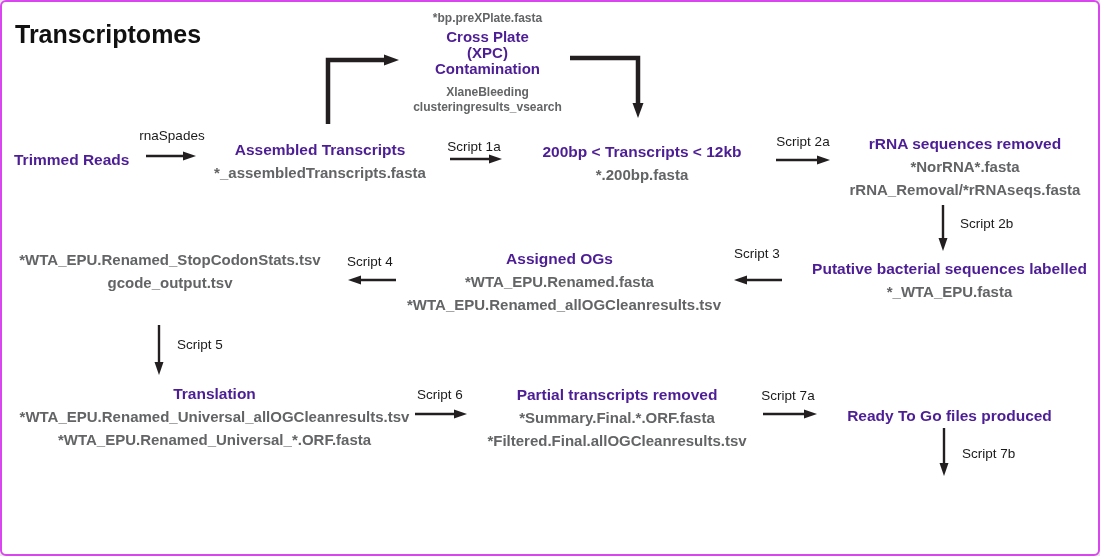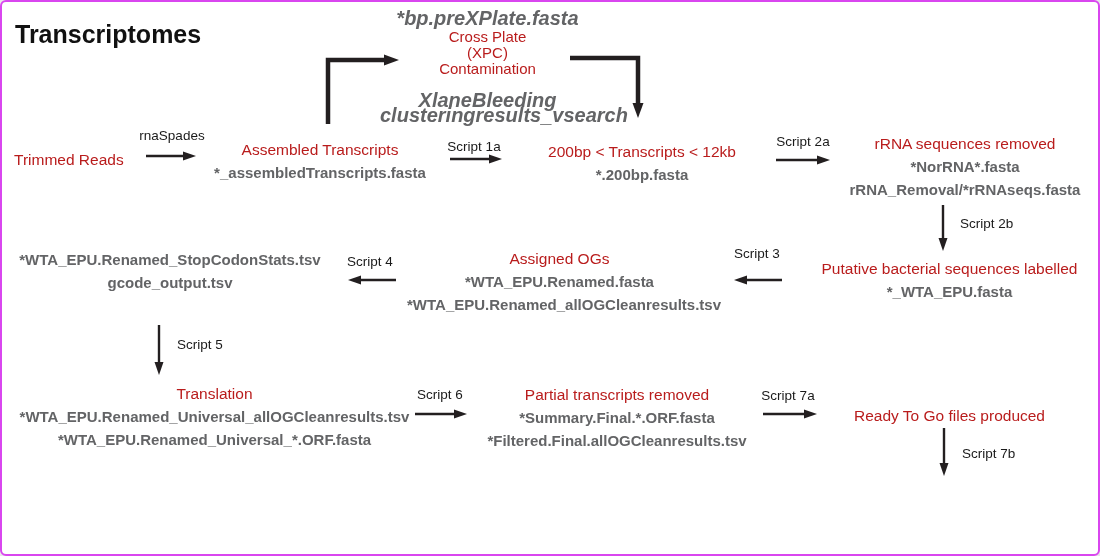--- a/index.html
+++ b/index.html
@@ -12,32 +12,32 @@
     box-sizing:border-box;
     overflow:hidden;
     font-family:"Liberation Sans", sans-serif;
     color:#1a1a1a;
   }
   .abs{position:absolute;}
   .page-title{
     font-size:25px;font-weight:bold;color:#111;
   }
   .node{text-align:center;line-height:23px;}
-  .nt{font-size:15.5px;font-weight:normal;color:#b91c1c;white-space:nowrap;}
+  .nt{font-size:15.5px;font-weight:bold;color:#4c1d95;white-space:nowrap;}
   .nf{font-size:15px;font-weight:bold;color:#636466;white-space:nowrap;}
   .node-left{text-align:left;}
   .script-label{
     font-size:13.5px;font-weight:normal;color:#1a1a1a;
     text-align:center;white-space:nowrap;
   }
   .xpc{text-align:center;}
-  .xpc .nf{font-size:20px;line-height:15px;font-style:italic;}
+  .xpc .nf{font-size:12px;line-height:15px;}
   .xpc .nt{font-size:15px;line-height:16px;}
   .xpc .gap-a{margin-bottom:3px;}
-  .xpc .gap-b{margin-top:16px;}
+  .xpc .gap-b{margin-top:8px;}
   svg{display:block;}
   .stroke{stroke:#231f20;fill:none;}
   .fillhead{fill:#231f20;stroke:none;}
 </style>
 </head>
 <body>
 
 <div class="canvas">
 
   <div class="abs page-title" style="left:13px;top:18px;">Transcriptomes</div>

